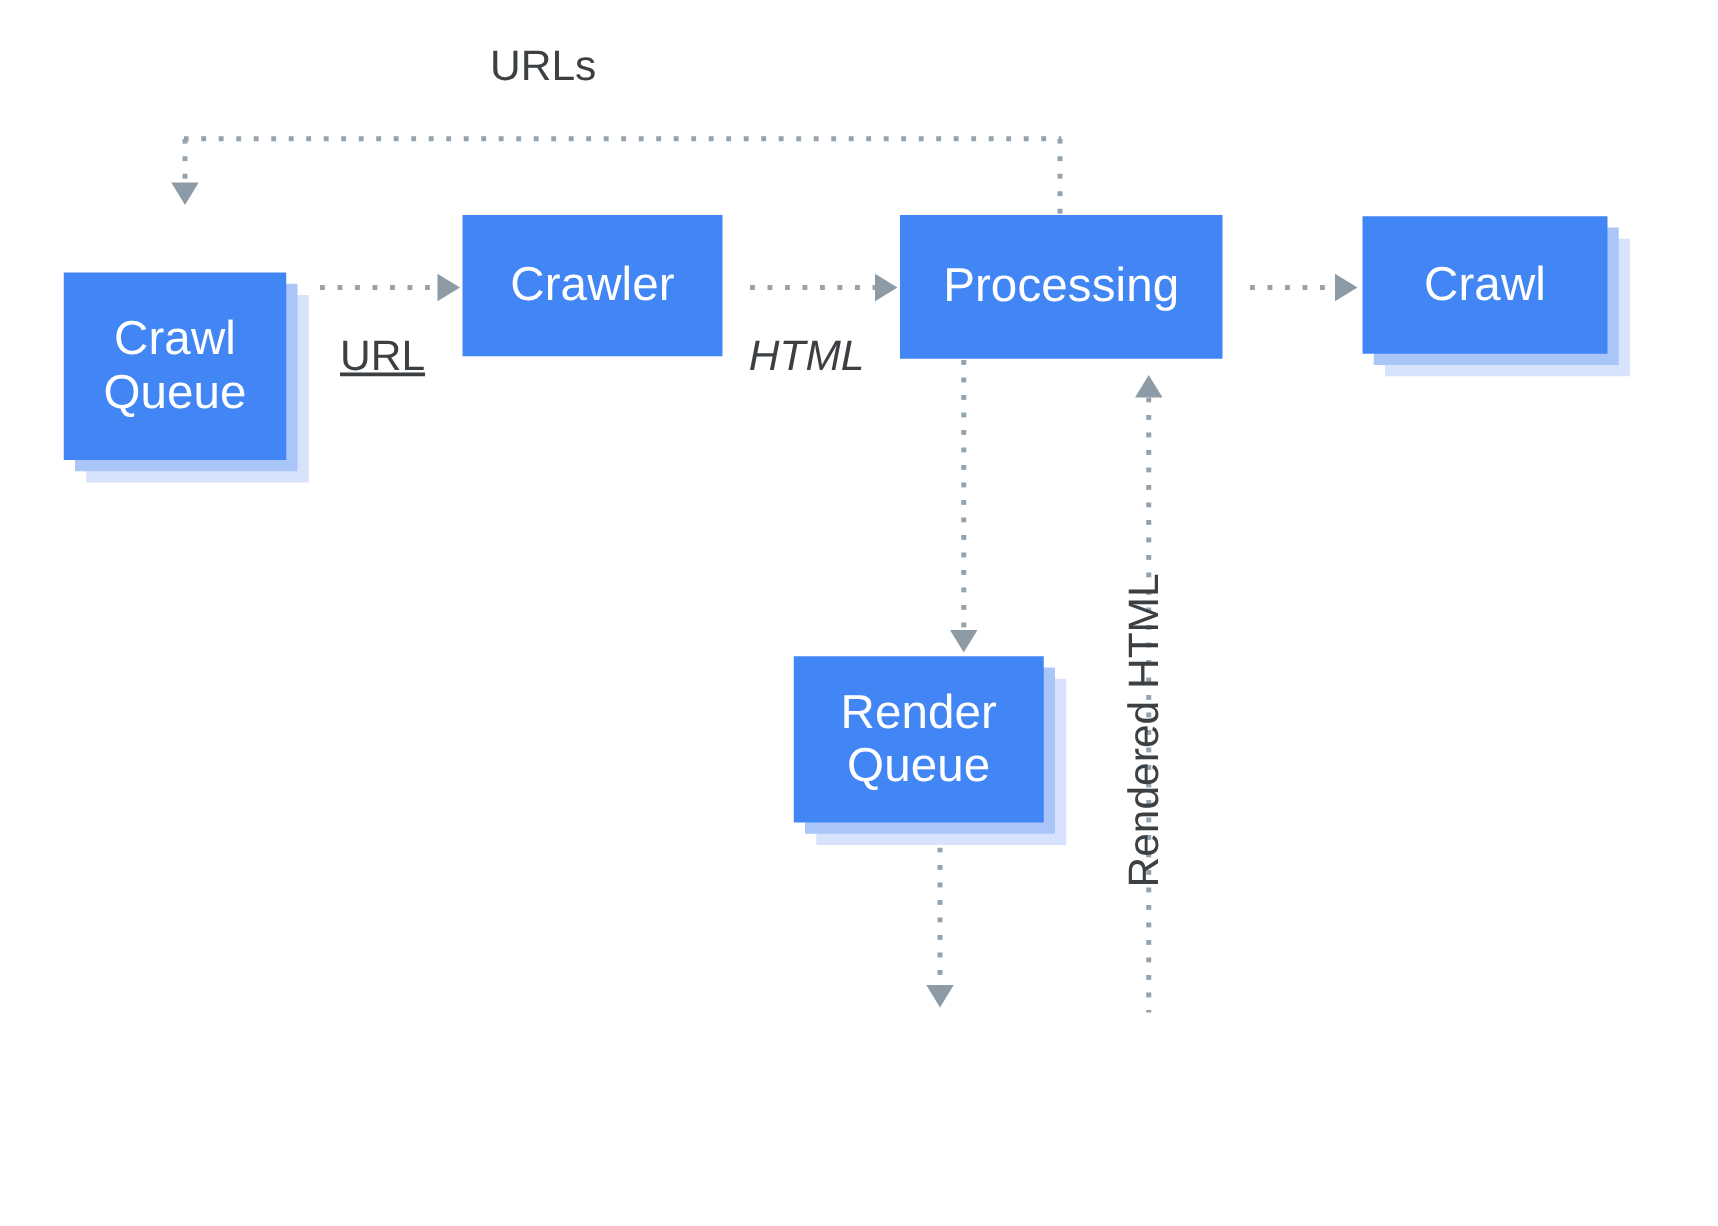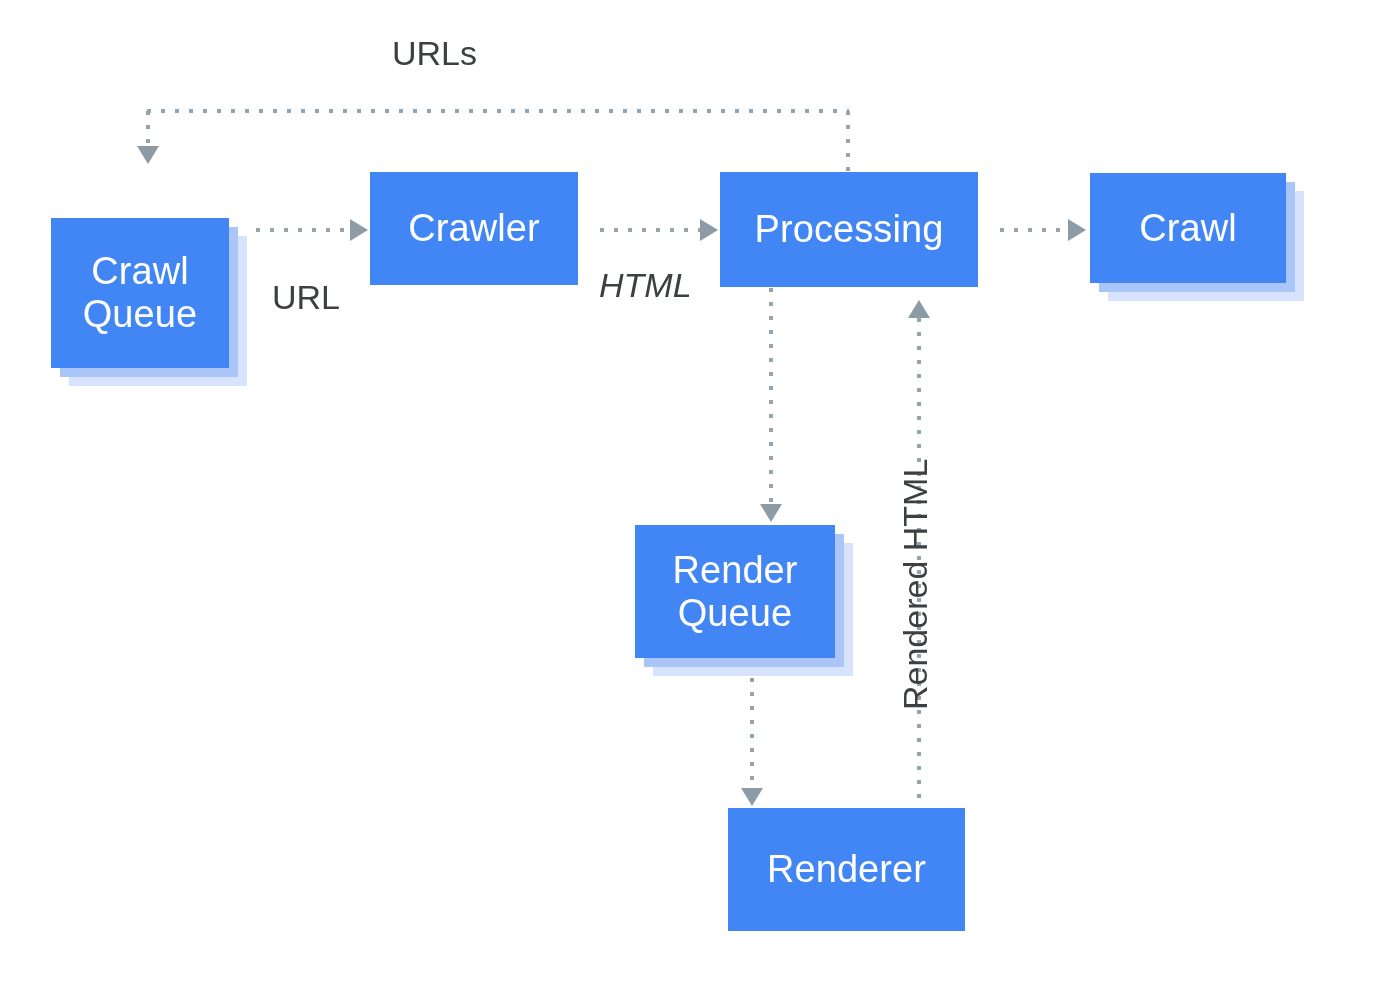--- a/index.html
+++ b/index.html
@@ -130,21 +130,21 @@
     <div class="layer-back"></div>
     <div class="layer-mid"></div>
     <div class="node-face">
       <span class="node-label">Crawl
 Queue</span>
     </div>
   </div>
 
   <div class="dot-h" style="left:256px; top:228px; width:96px;"></div>
   <div class="arrow right" style="left:350px; top:219px;"></div>
-  <div class="edge-label" style="left:272px; top:280px;">URL</div>
+  <div class="edge-label" style="left:272px; top:268px;text-decoration:underline;">URL</div>
 
   <div class="node" style="left:370px; top:172px; width:208px; height:113px;">
     <div class="node-face">
       <span class="node-label">Crawler</span>
     </div>
   </div>
 
   <div class="dot-h" style="left:600px; top:228px; width:102px;"></div>
   <div class="arrow right" style="left:700px; top:219px;"></div>
   <div class="edge-label" style="left:599px; top:268px;font-style:italic;">HTML</div>
@@ -174,23 +174,18 @@
     <div class="layer-mid"></div>
     <div class="node-face">
       <span class="node-label">Render
 Queue</span>
     </div>
   </div>
 
   <div class="dot-v" style="left:750px; top:678px; height:110px;"></div>
   <div class="arrow down" style="left:741px; top:788px;"></div>
 
-  <div class="node" style="left:728px; top:808px; width:237px; height:123px;">
-    <div class="node-face">
-      <span class="node-label">Renderer</span>
-    </div>
-  </div>
 
   <div class="dot-v" style="left:917px; top:318px; height:492px;"></div>
   <div class="arrow up" style="left:908px; top:300px;"></div>
   <div class="edge-label vertical" style="left:898px; top:710px;">Rendered HTML</div>
 
 </div>
 
 </body></html>

